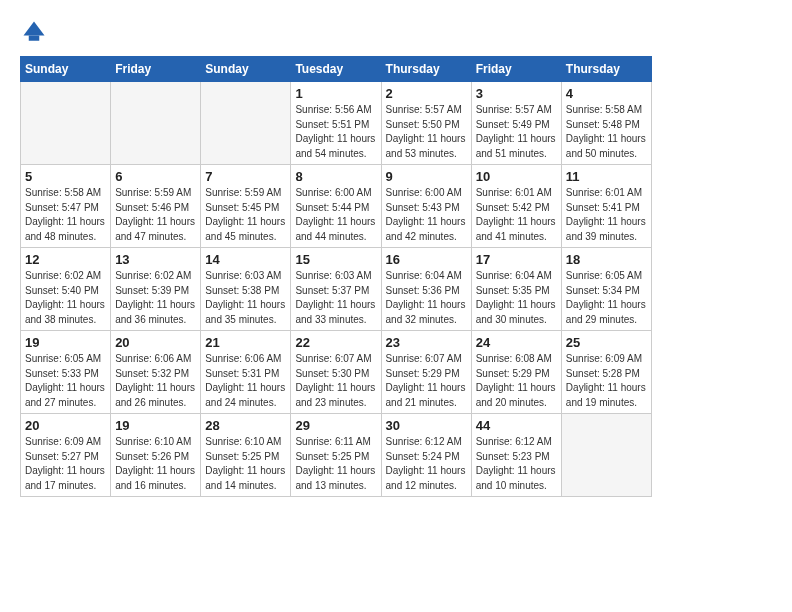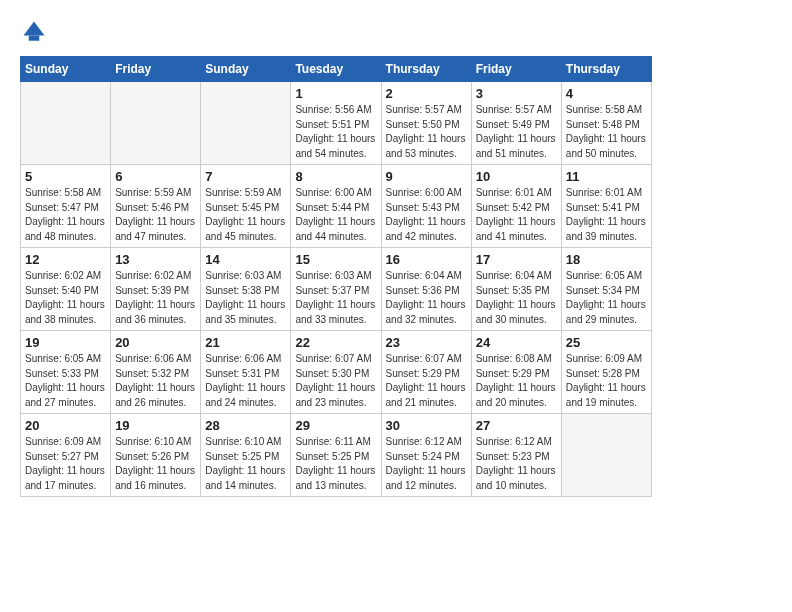--- a/index.html
+++ b/index.html
@@ -251,20 +251,20 @@
           </td>
           <td>
             <span class="day-num">29</span>
             <div class="day-info">Sunrise: 6:11 AM<br>Sunset: 5:25 PM<br>Daylight: 11 hours and 13 minutes.</div>
           </td>
           <td>
             <span class="day-num">30</span>
             <div class="day-info">Sunrise: 6:12 AM<br>Sunset: 5:24 PM<br>Daylight: 11 hours and 12 minutes.</div>
           </td>
           <td>
-            <span class="day-num">27</span>
+            <span class="day-num">44</span>
             <div class="day-info">Sunrise: 6:12 AM<br>Sunset: 5:23 PM<br>Daylight: 11 hours and 10 minutes.</div>
           </td>
           <td class="empty"></td>
         </tr>
       </tbody>
   </table>
 </div>
 
 </body></html>

